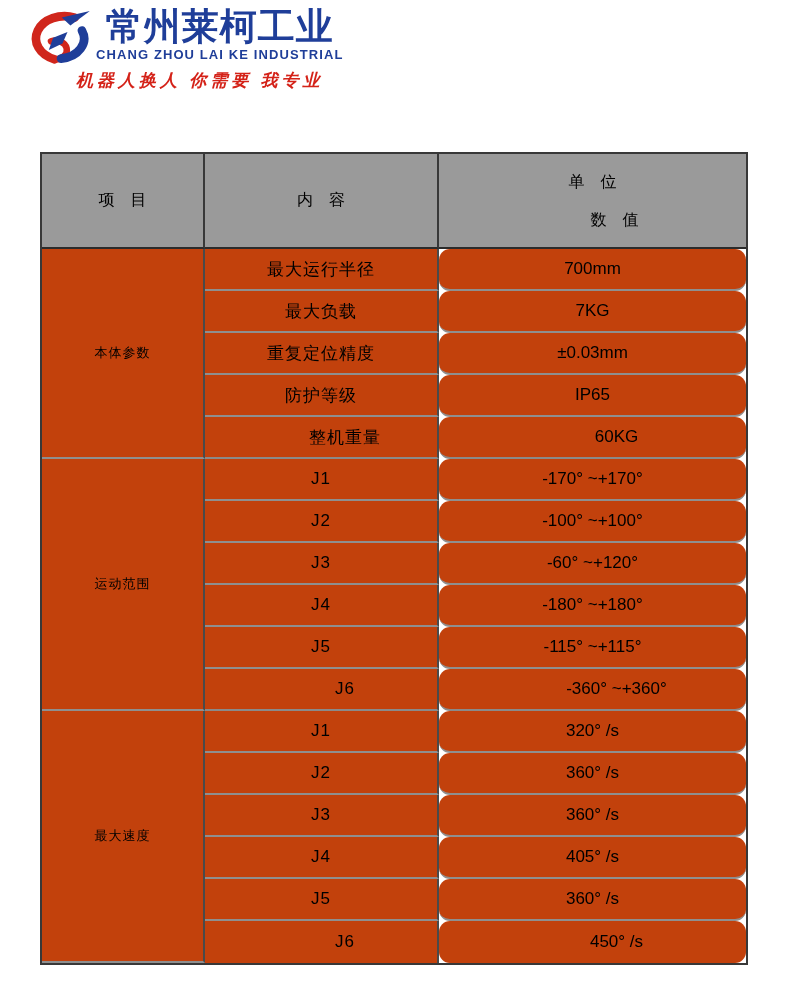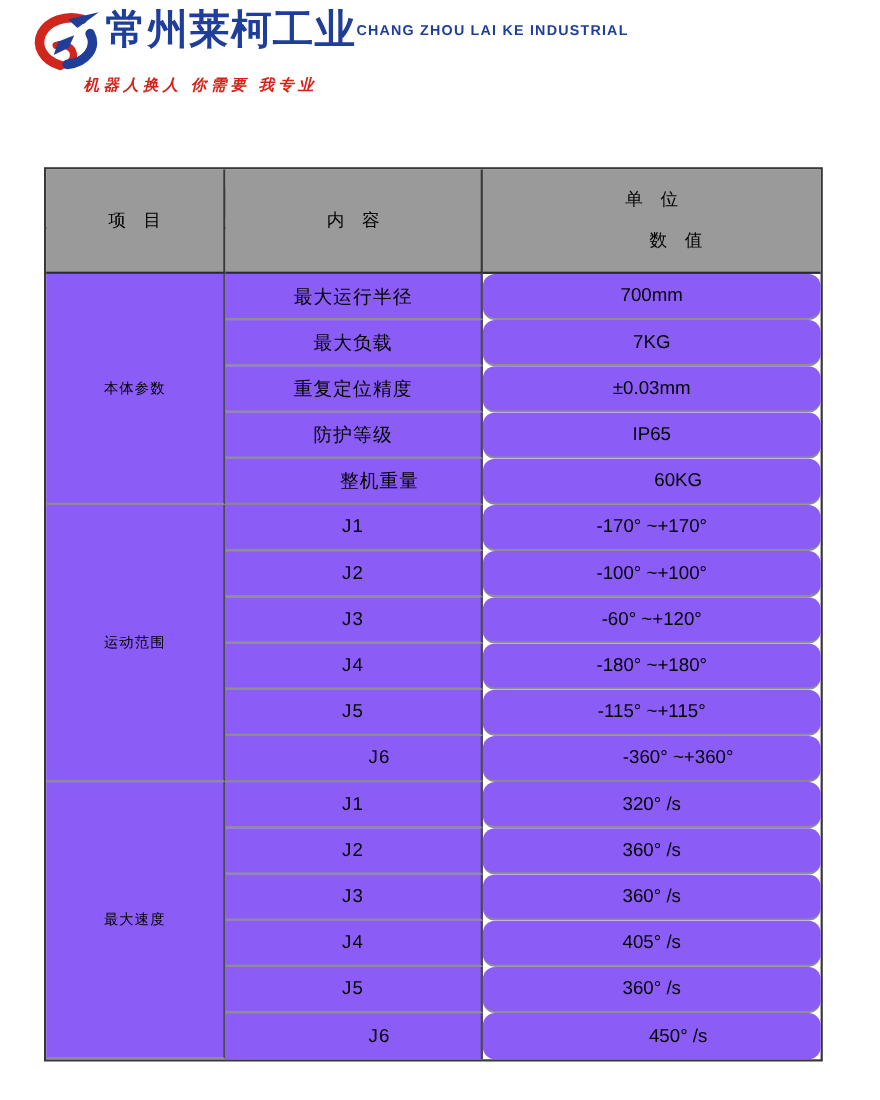--- a/index.html
+++ b/index.html
@@ -9,33 +9,33 @@
     position: relative;
     font-family: "Liberation Sans", "DejaVu Sans", sans-serif;
     color: #000;
     overflow: hidden;
   }
 
   
   .brand-block { position: absolute; left: 20px; top: 8px; width: 340px; }
   .brand-top { display: flex; align-items: flex-start; }
   .logo-mark { width: 72px; height: 58px; flex: 0 0 auto; }
-  .brand-names { margin-left: 4px; display: flex; flex-direction: row; align-items: center; }
+  .brand-names { margin-left: 4px; display: flex; flex-direction: column; align-items: center; }
   .brand-cn {
     font-size: 37px; font-weight: 900; line-height: 1.0;
     color: #1f3e99; letter-spacing: 1px; white-space: nowrap;
     font-family: "Liberation Sans", "DejaVu Sans", sans-serif;
   }
   .brand-en {
     font-size: 13px; font-weight: 700; color: #1f3e99;
     letter-spacing: 1.1px; margin-top: 2px; white-space: nowrap;
   }
   .brand-slogan {
     margin: 3px 0 0 56px;
-    font-size: 14px; font-weight: 800; font-style: italic;
+    font-size: 17px; font-weight: 800; font-style: italic;
     color: #d42218; letter-spacing: 4px; white-space: nowrap;
     font-family: "Liberation Serif", "DejaVu Serif", serif;
   }
 
   
   .page-title-wrap { position: absolute; left: 40px; top: 122px; }
   .page-title {
     display: inline-block;
     font-size: 28px; font-weight: 800; color: #c2410c;
     letter-spacing: 2px;
@@ -51,21 +51,21 @@
     table-layout: fixed; width: 708px;
     border: 2px solid #383838;
   }
   .spec-table col.c1 { width: 163px; }
   .spec-table col.c2 { width: 234px; }
   .spec-table col.c3 { width: 307px; }
 
   .spec-table th, .spec-table td {
     text-align: center; vertical-align: middle;
     font-size: 17px; color: #000;
-    background: #8b5cf6;
+    background: #c2410c;
   }
   .spec-table th {
     background: #9a9a9a;
     height: 95px;
     font-weight: 500;
     border-right: 2px solid #383838;
     border-bottom: 2px solid #2b2b2b;
     font-size: 16px;
   }
   .spec-table th:last-child { border-right: none; }

